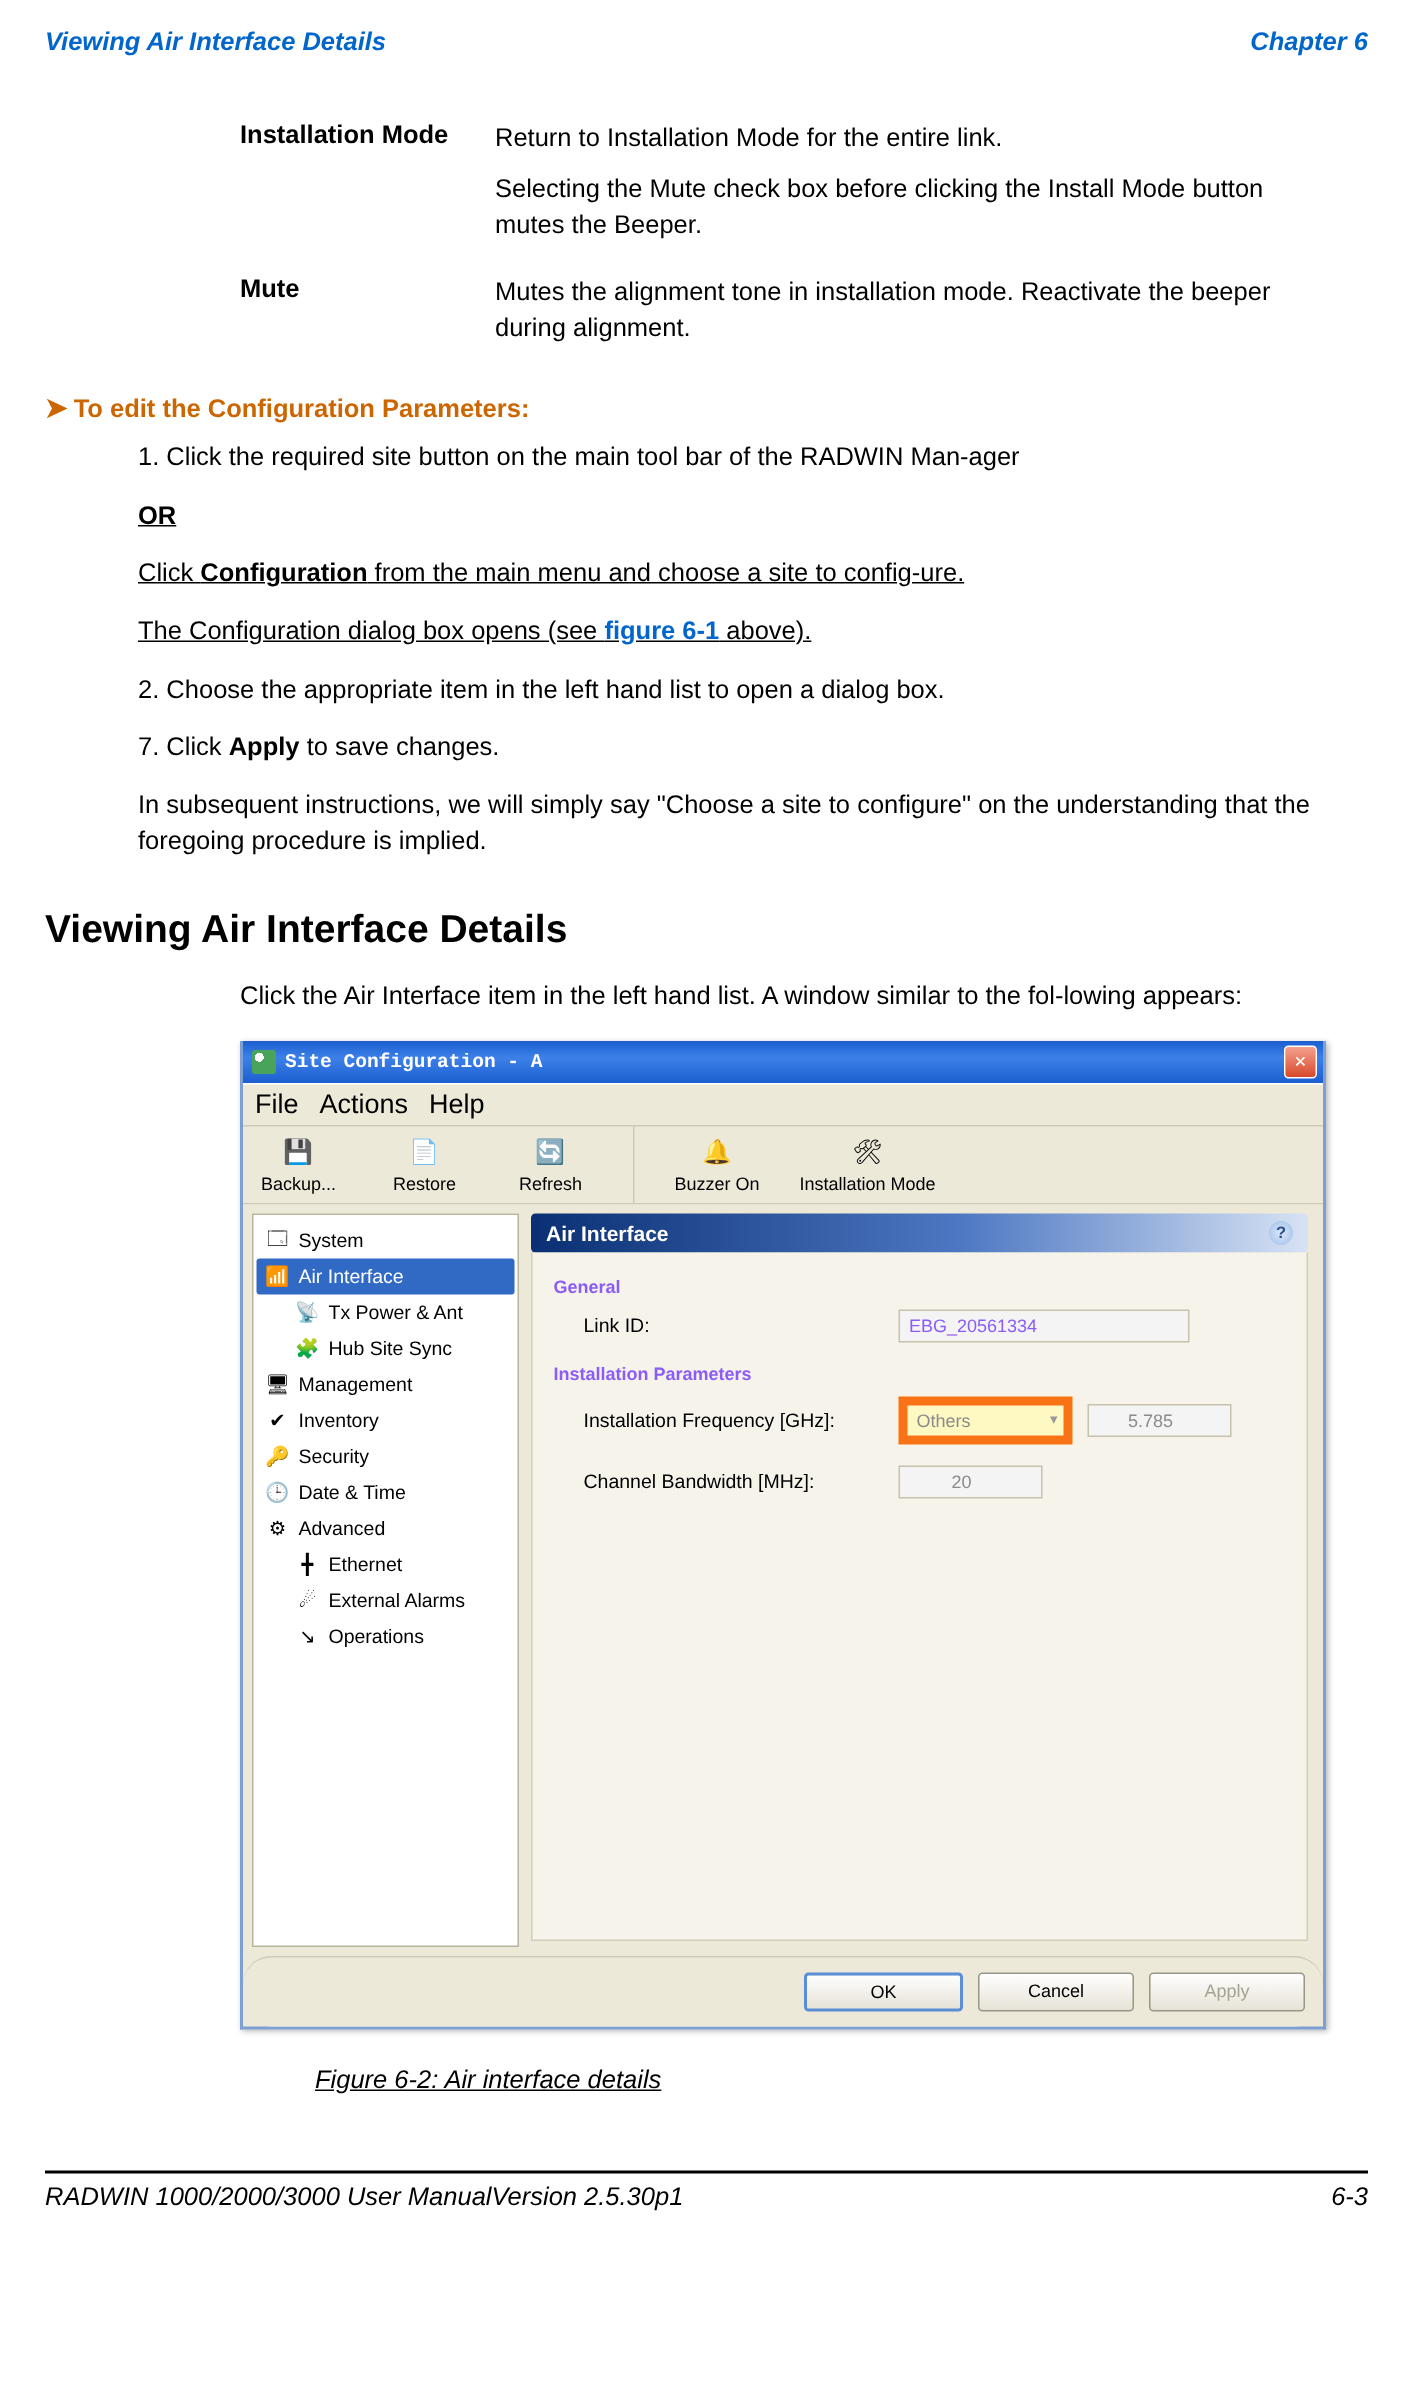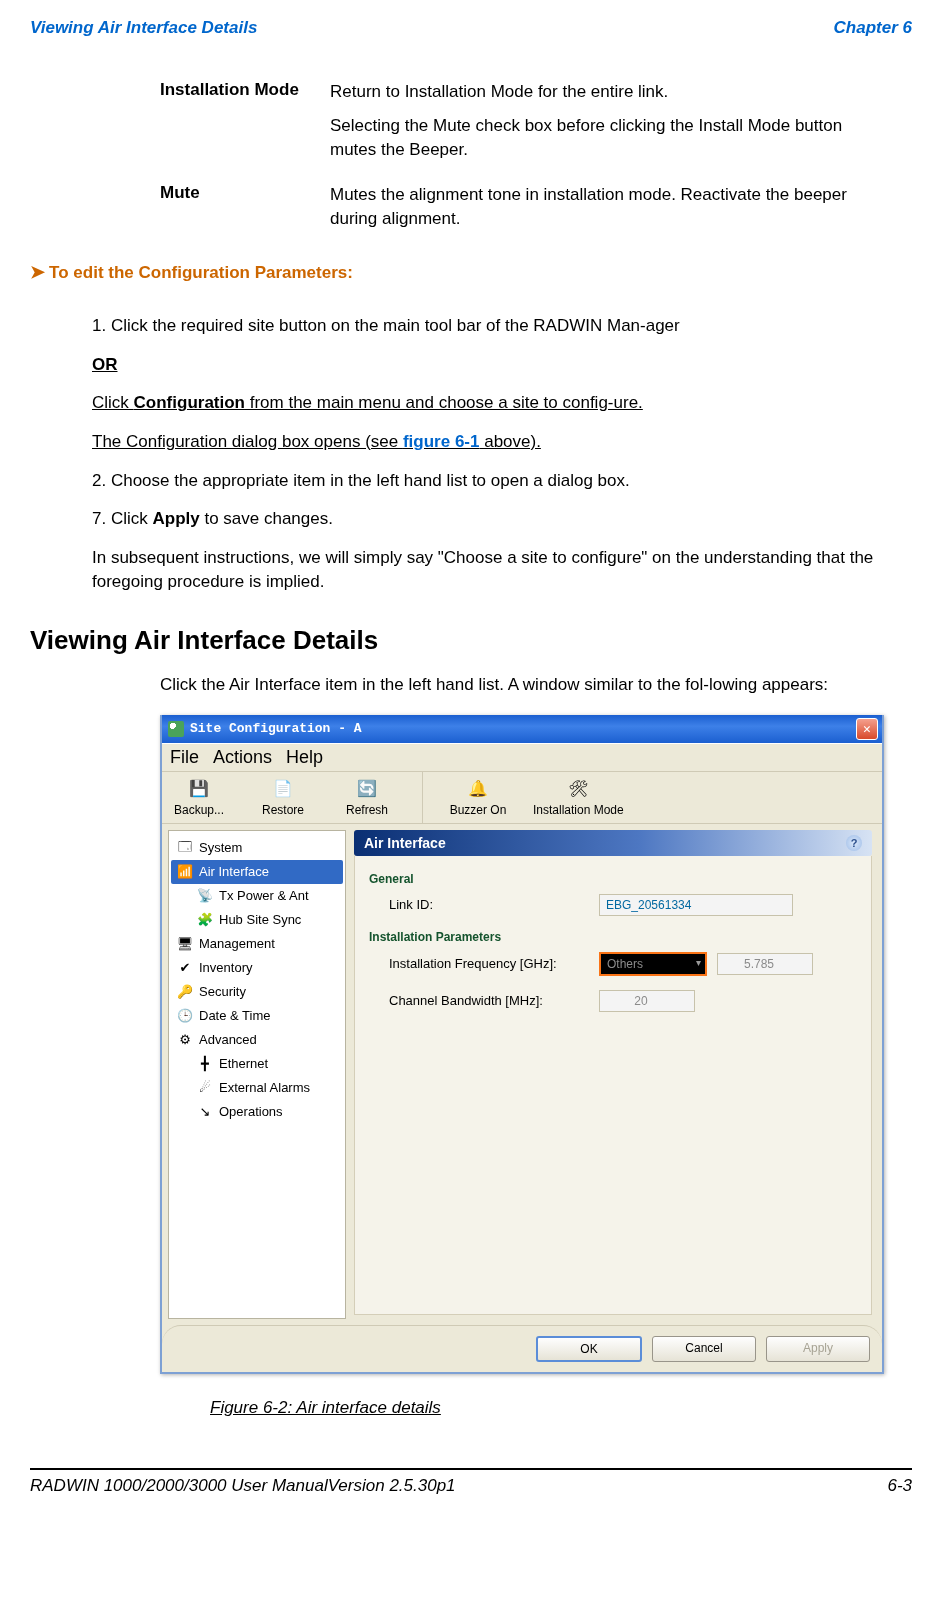--- a/index.html
+++ b/index.html
@@ -39,21 +39,21 @@
   .def-desc {
     font-size: 17px;
     line-height: 1.4;
     width: 530px;
   }
   .def-desc p { margin: 0 0 10px 0; }
   .procedure-title {
     color: #cc6600;
     font-weight: bold;
     font-size: 17px;
-    margin: 20px 0 31px 0;
+    margin: 20px 0 10px 0;
   }
   .arrow {
     color: #cc6600;
     font-size: 18px;
     margin-right: 4px;
   }
   .step-block {
     margin-left: 62px;
     font-size: 17px;
     line-height: 1.45;
@@ -207,42 +207,42 @@
     color:#2c4f8c;font-weight:bold;font-size:11px;
   }
   .pane-body {
     background:#f5f3ea;
     border:1px solid #d4ceb8;
     border-top:none;
     padding: 8px 14px 120px 14px;
     min-height: 330px;
   }
   .group-label {
-    color:#14532d;
+    color:#8b5cf6;
     font-weight:bold;
     font-size:12px;
     margin: 8px 0 6px 0;
   }
   .form-row {
     display:flex; align-items:center; gap:10px;
     margin: 8px 0 14px 20px;
     font-size:13px;
   }
   .form-row label { width: 200px; }
   .fake-input {
     background:#f4f4f4;
     border:1px solid #c7c2ab;
-    color:#0369a1;
+    color:#8b5cf6;
     padding:3px 6px;
     width: 180px;
     font-size:12px;
   }
   .fake-select {
-    background:#000000;
-    border:2px solid #f97316;
+    background:#fef9c3;
+    border:6px solid #f97316;
     color:#8b8b8b;
     padding:3px 18px 3px 6px;
     width: 80px;
     position:relative;
     font-size:12px;
   }
   .fake-select::after {
     content:"▾";
     position:absolute;right:4px;top:3px;color:#999;font-size:10px;
   }

